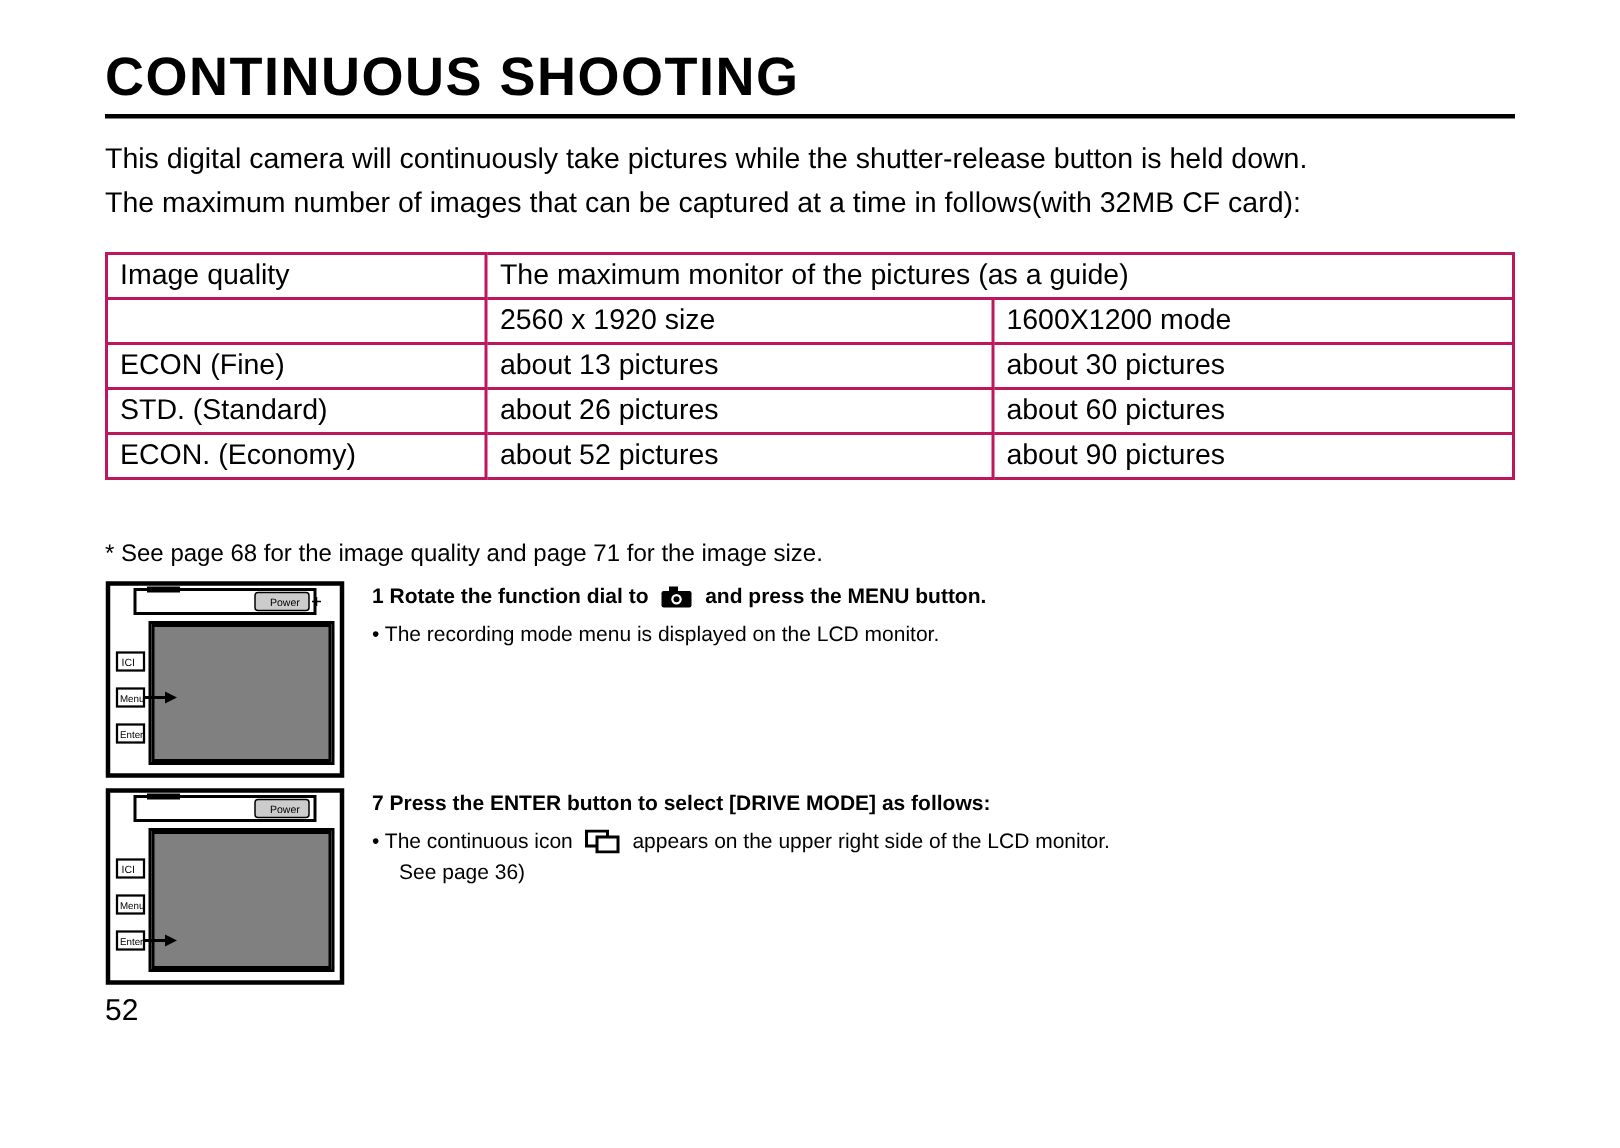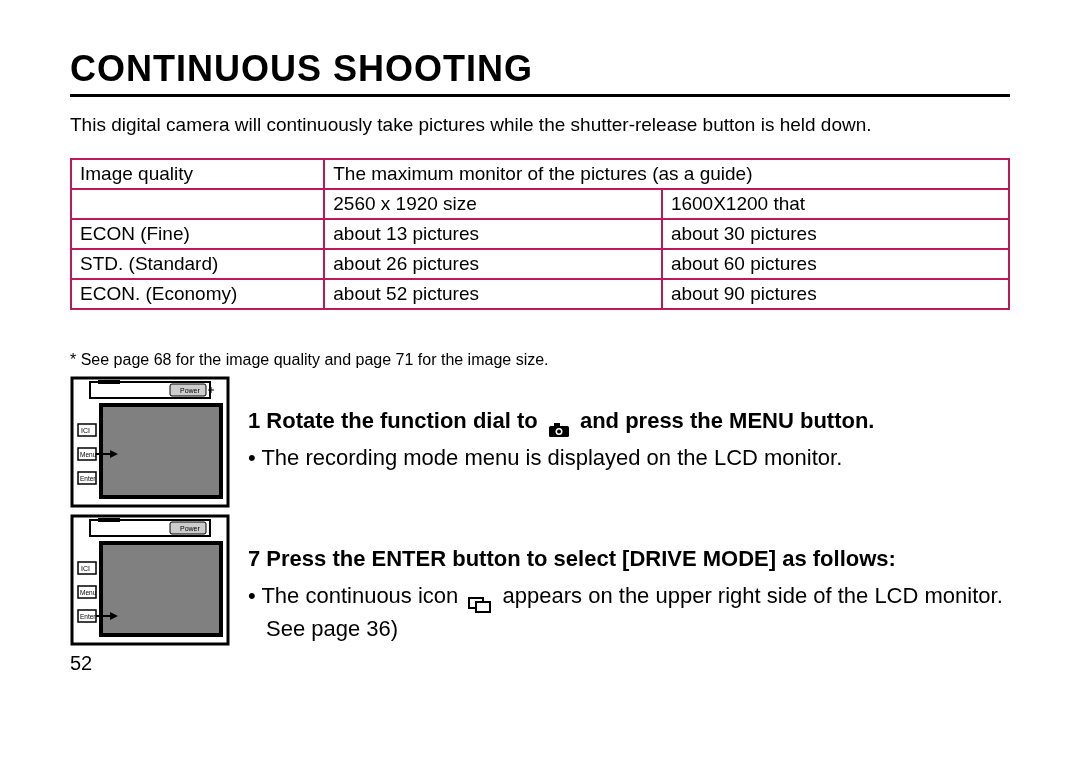--- a/index.html
+++ b/index.html
@@ -5,21 +5,21 @@
   body {
     margin: 0;
     padding: 0;
     background: #fff;
     font-family: Arial, Helvetica, sans-serif;
     width: 1080px;
     height: 765px;
     overflow: hidden;
   }
   .page {
-    padding: 48px 70px 0 70px;
+    padding: 30px 70px 0 70px;
   }
   .title {
     font-size: 36px;
     font-weight: 900;
     letter-spacing: 1px;
     margin: 0 0 4px 0;
     text-transform: uppercase;
     font-family: Arial, sans-serif;
   }
   .rule {
@@ -55,24 +55,23 @@
     align-items: flex-start;
   }
   .cam-illus {
     width: 160px;
     height: 132px;
     flex: 0 0 160px;
   }
   .cam-illus svg { display:block; }
   .step-text {
     flex: 1;
-    font-size: 22px;
+    font-size: 14px;
     line-height: 1.5;
     padding-top: 0px;
-    margin-top: 28px;
   }
   .step-head {
     font-weight: 900;
     display: inline;
   }
   .step-body {
     margin-top: 4px;
   }
   .icon-camera {
     display:inline-block;
@@ -98,32 +97,33 @@
 </style>
 </head>
 <body>
 
 <div class="page">
   <h1 class="title">CONTINUOUS SHOOTING</h1>
   <div class="rule"></div>
 
   <div class="intro">
     <div>This digital camera will continuously take pictures while the shutter-release button is held down.</div>
+    <div>The maximum number of images that can be captured at a time in follows(with 32MB CF card):</div>
   </div>
 
   <table>
     <tbody>
         <tr>
       <td style="width:27%">Image quality</td>
       <td colspan="2">The maximum monitor of the pictures (as a guide)</td>
     </tr>
     <tr>
       <td></td>
       <td style="width:36%">2560 x 1920 size</td>
-      <td>1600X1200 that</td>
+      <td>1600X1200 mode</td>
     </tr>
     <tr>
       <td>ECON (Fine)</td>
       <td>about 13 pictures</td>
       <td>about 30 pictures</td>
     </tr>
     <tr>
       <td>STD. (Standard)</td>
       <td>about 26 pictures</td>
       <td>about 60 pictures</td>

